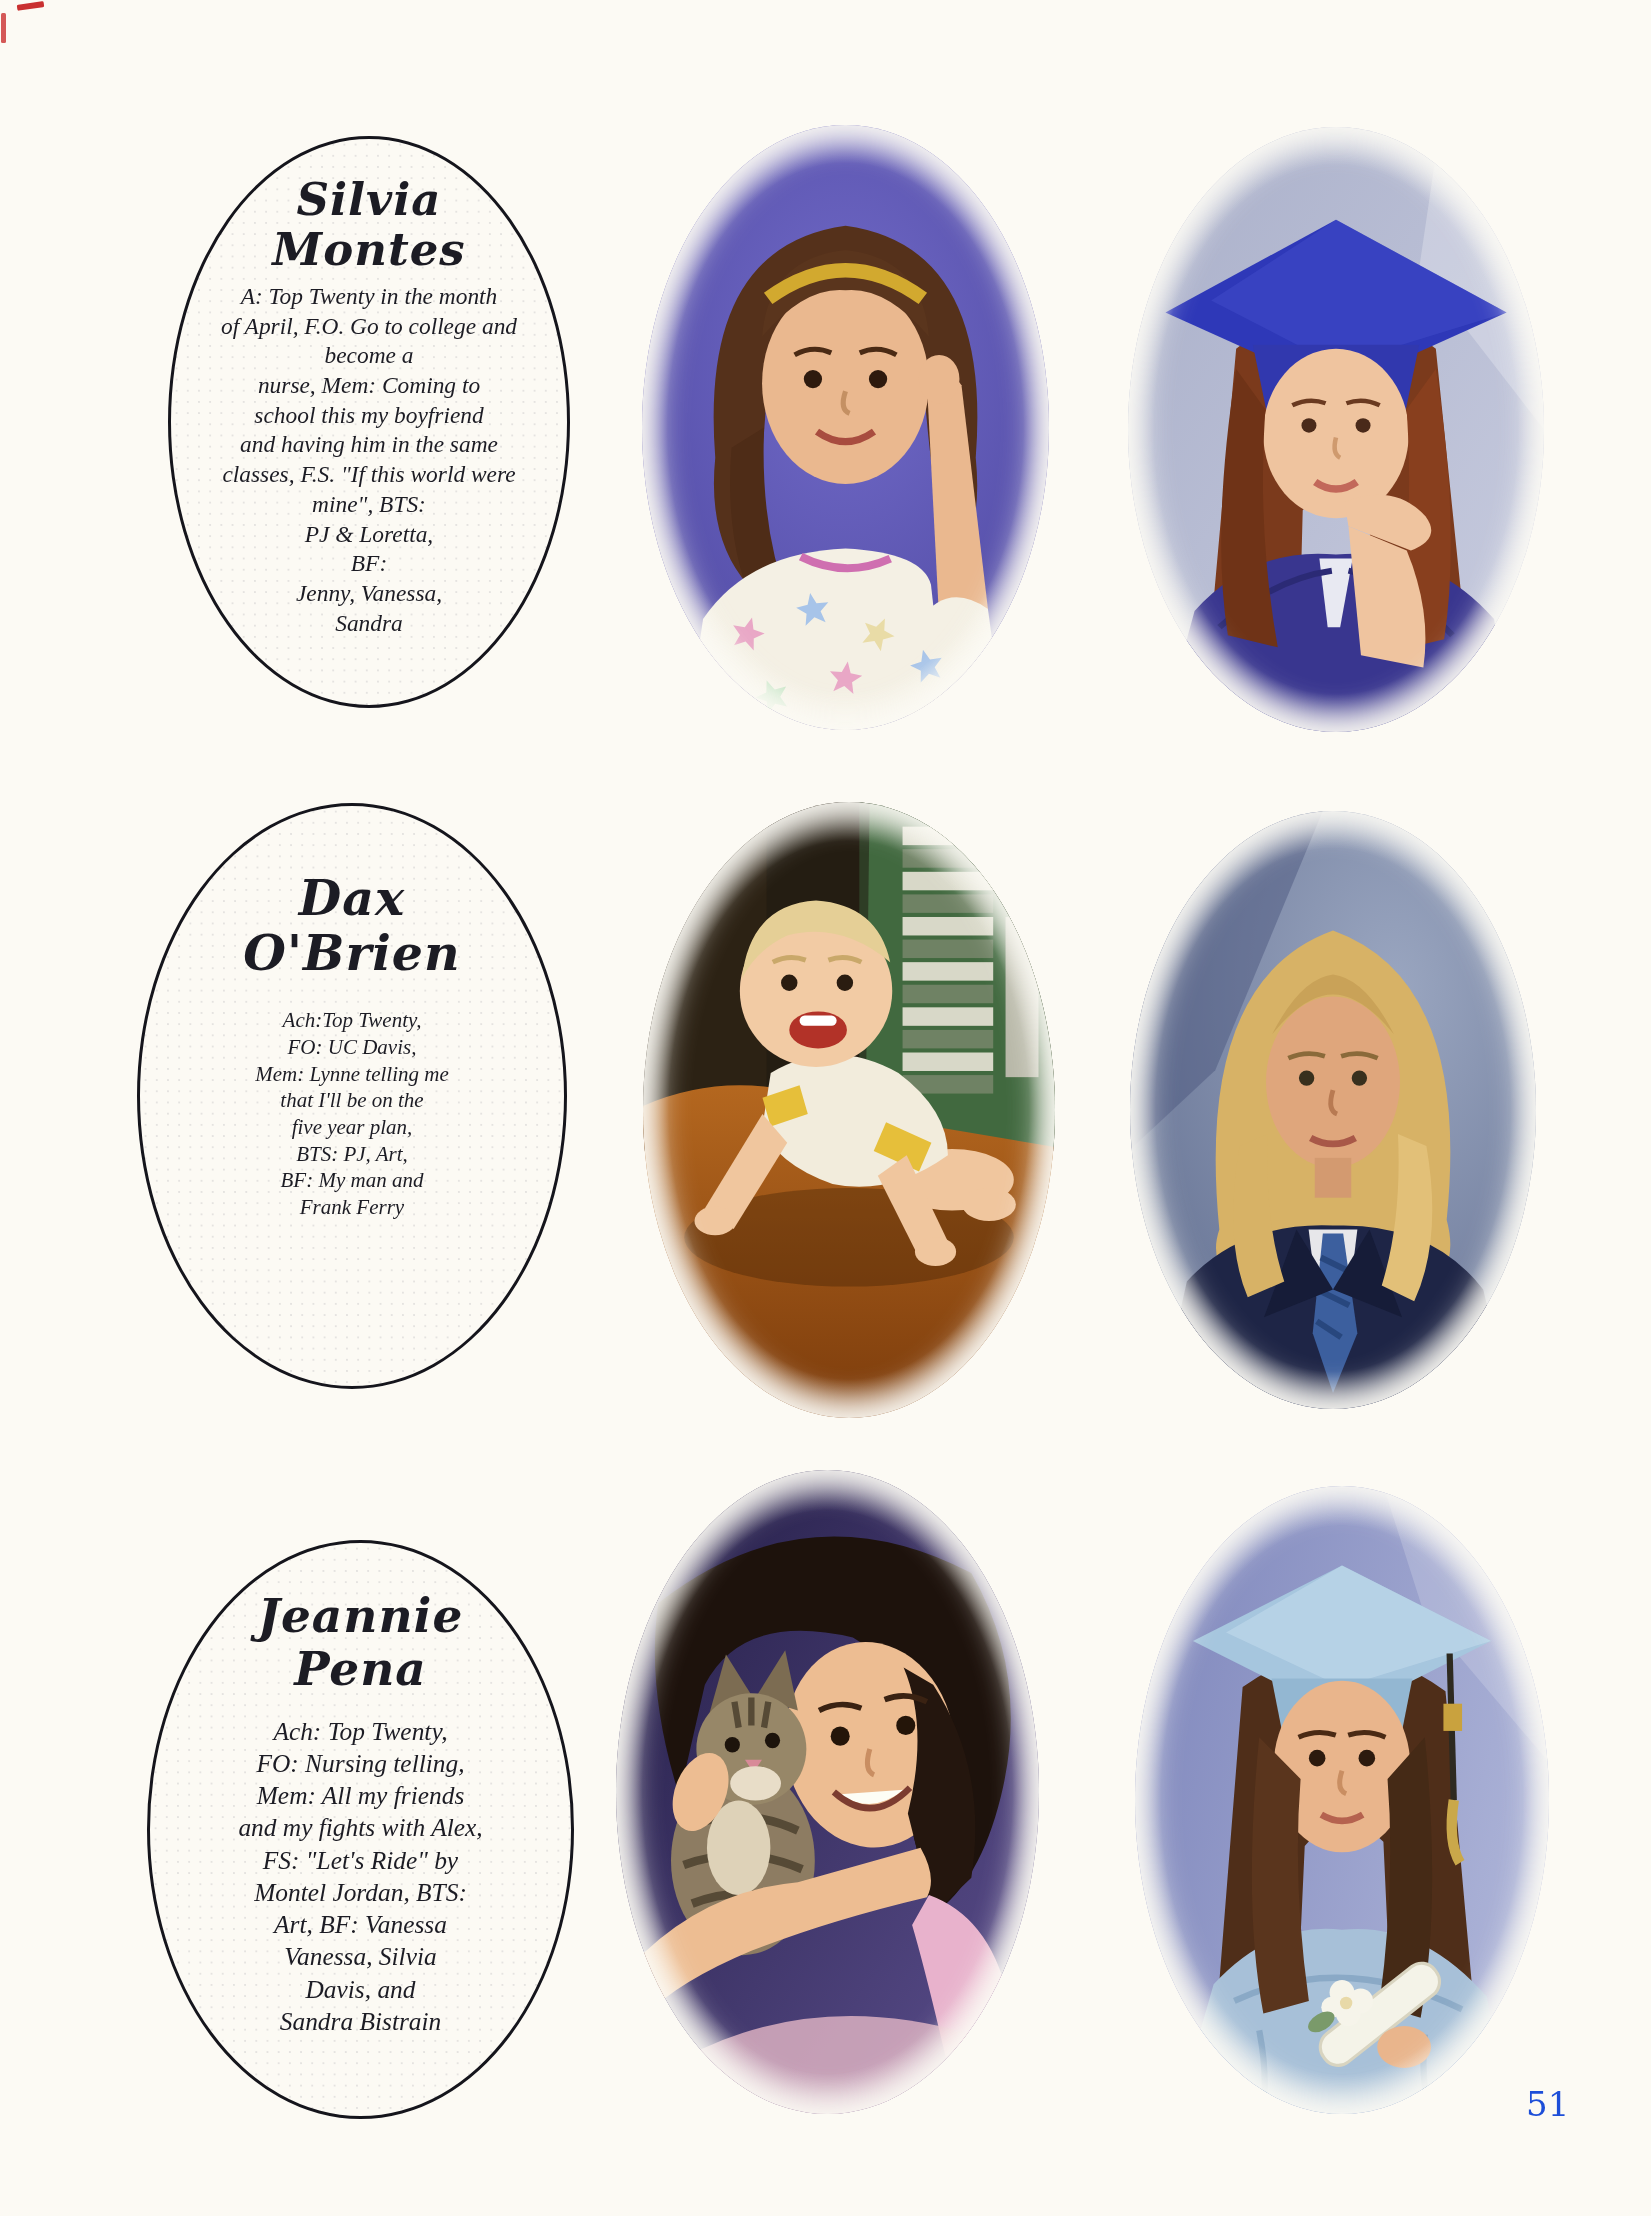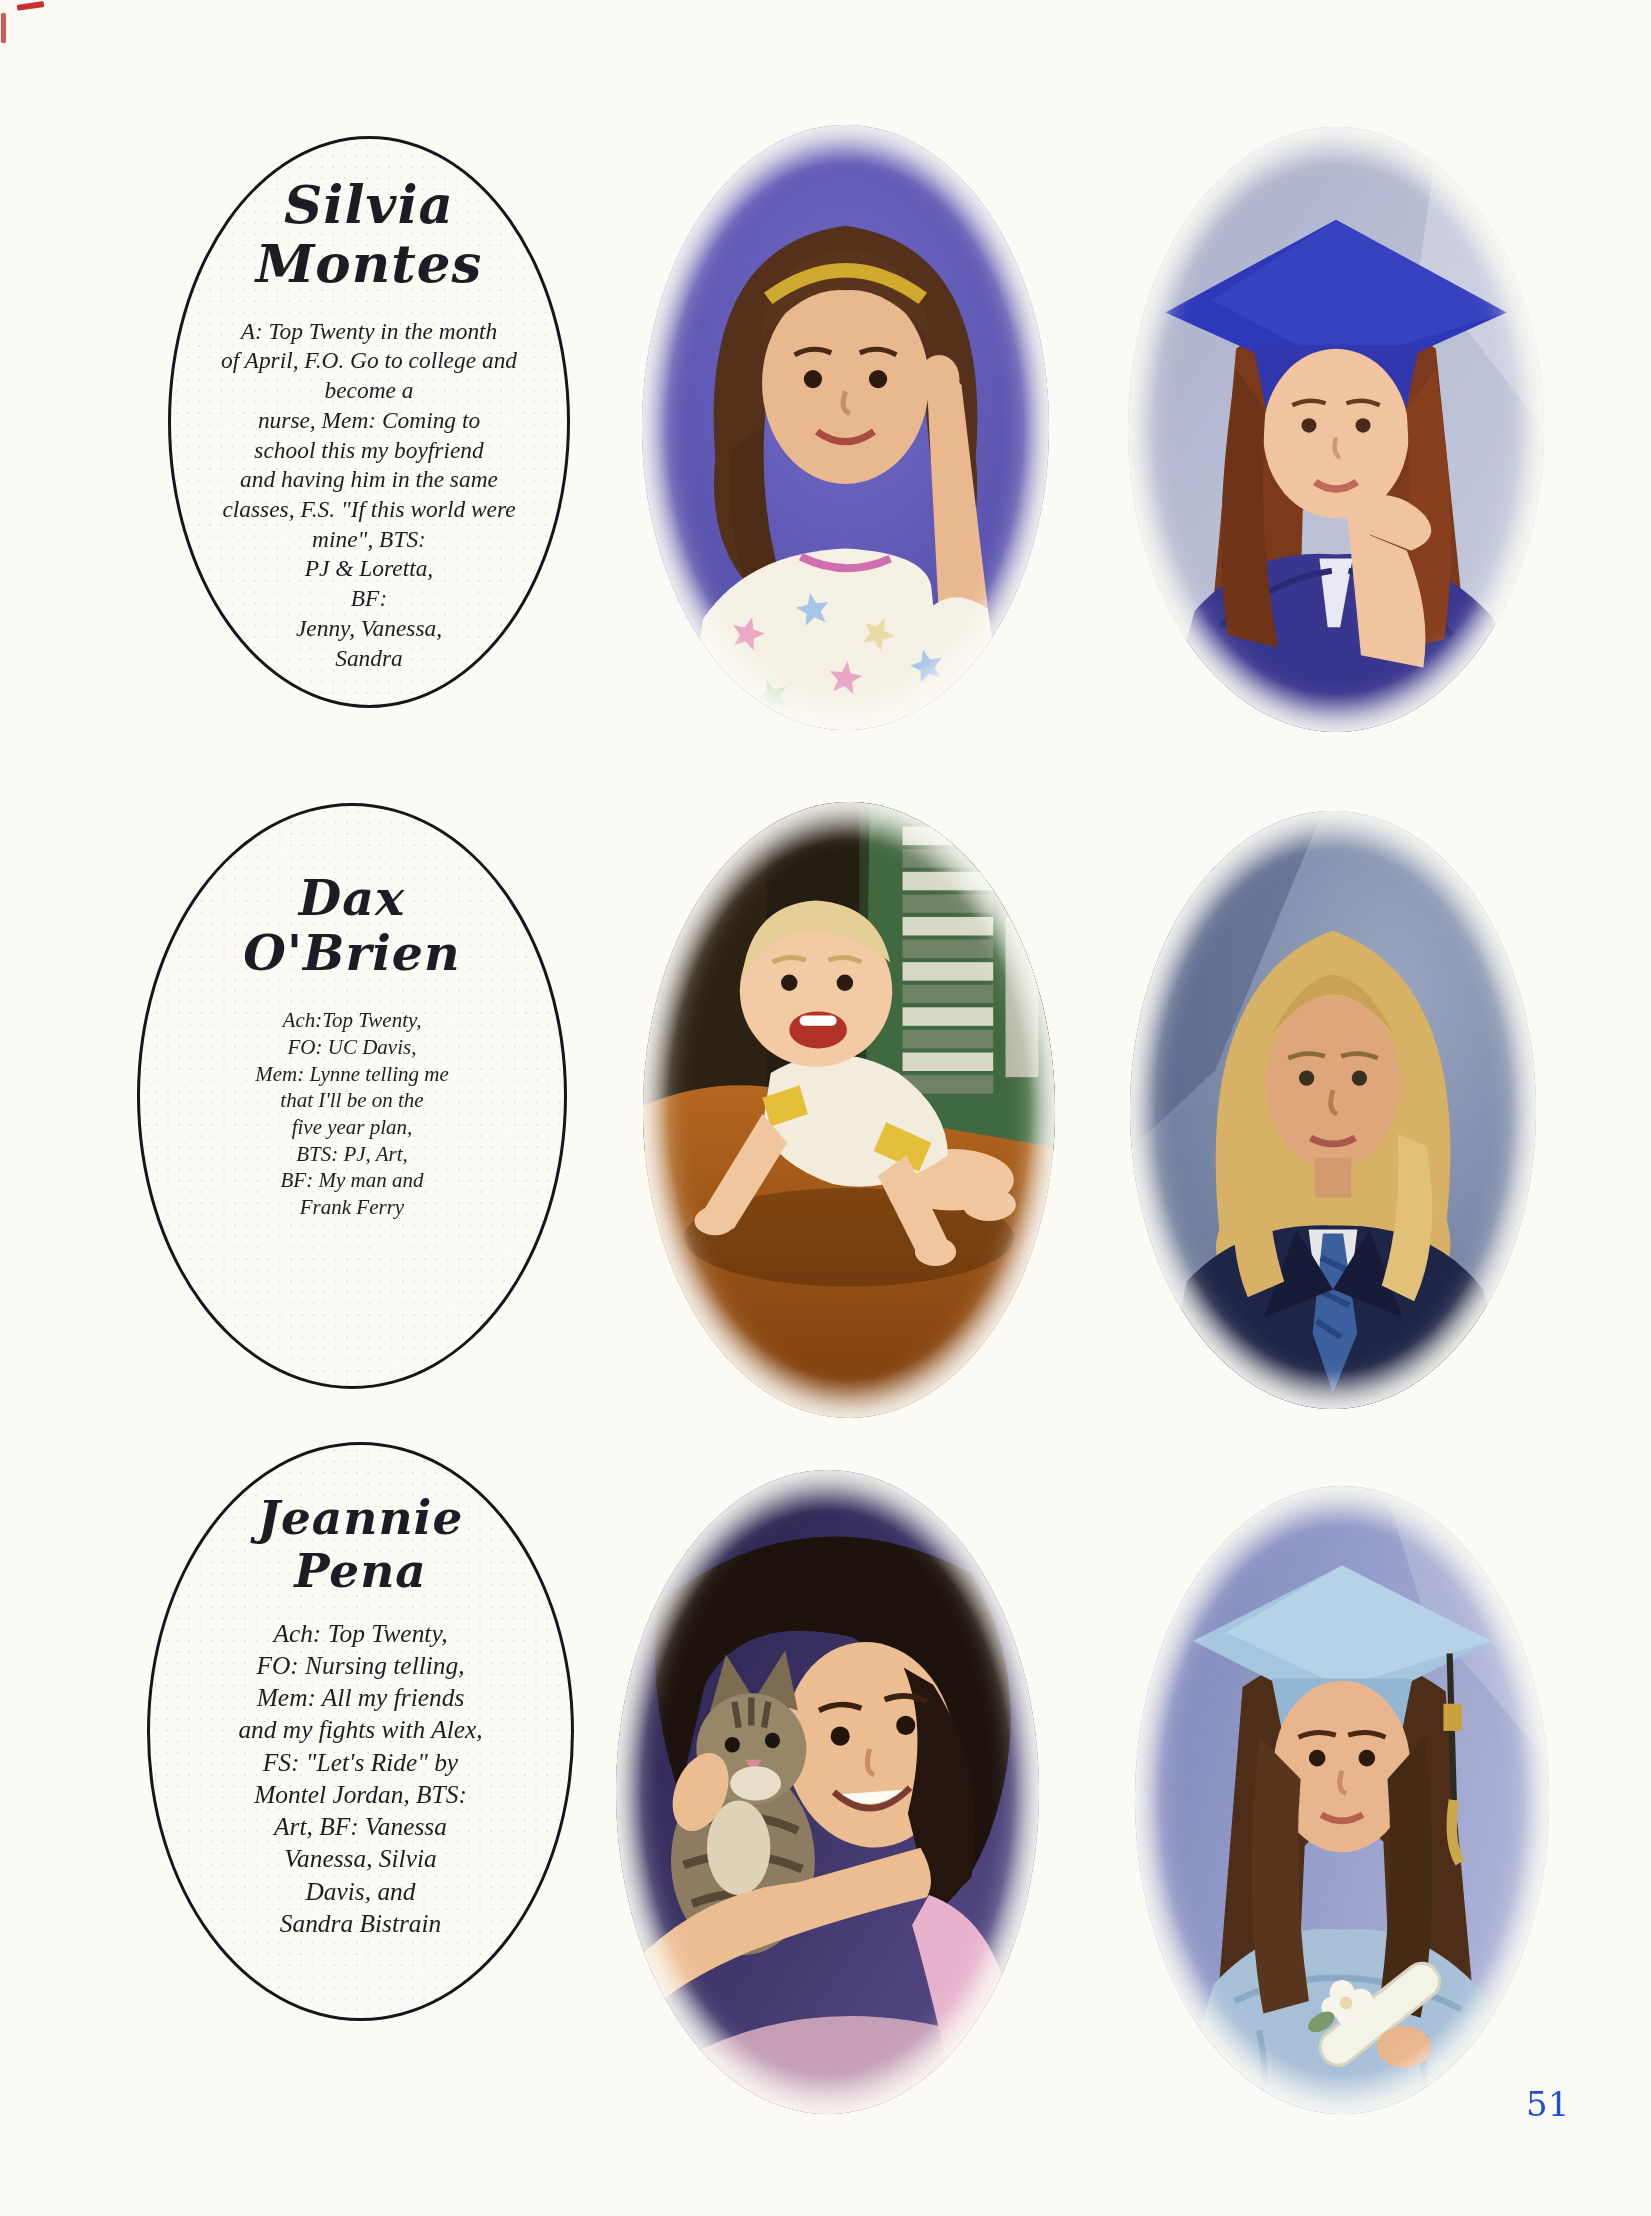--- a/index.html
+++ b/index.html
@@ -20,30 +20,30 @@
     position:absolute;
     border:3.1px solid #15151c;
     border-radius:50%;
     box-sizing:border-box;
     display:flex;flex-direction:column;align-items:center;
     text-align:center;font-style:italic;
     background-image:radial-gradient(circle, rgba(25,25,50,0.10) 0.8px, transparent 0.9px);
     background-size:11.2px 11.2px;
   }
   .name-block{font-weight:bold;line-height:1.12;letter-spacing:1px;}
-  .oval-1 .name-block{font-size:53px;margin-bottom:23px;}
+  .oval-1 .name-block{font-size:45px;margin-bottom:6px;}
   .oval-2 .name-block{font-size:49px;margin-bottom:26.5px;}
   .oval-3 .name-block{font-size:47px;margin-bottom:19.3px;}
   .bio-line{white-space:nowrap;font-family:Liberation Serif, serif;}
   .oval-1 .bio-line{font-size:23.4px;line-height:1.27;}
   .oval-2 .bio-line{font-size:21px;line-height:1.27;}
   .oval-3 .bio-line{font-size:25.4px;line-height:1.27;}
   .oval-1{left:168px;top:136px;width:402px;height:572px;padding-top:36px;}
   .oval-2{left:137px;top:803px;width:430px;height:586px;padding-top:65px;}
-  .oval-3{left:147px;top:1442px;width:427px;height:579px;padding-top:47px;}
+  .oval-3{left:147px;top:1540px;width:427px;height:579px;padding-top:47px;}
 
   
   .photo{position:absolute;border-radius:50%;overflow:hidden;}
   .photo svg{position:absolute;inset:0;width:100%;height:100%;display:block;}
   .photo::after{content:"";position:absolute;inset:0;border-radius:50%;
     box-shadow:inset 0 0 30.5px 14.2px rgba(252,250,244,0.85);}
   .photo-1{left:642px;top:125px;width:407px;height:605px;}
   .photo-2{left:1128px;top:127px;width:416px;height:605px;}
   .photo-3{left:643px;top:802px;width:412px;height:616px;}
   .photo-4{left:1130px;top:811px;width:406px;height:598px;}

